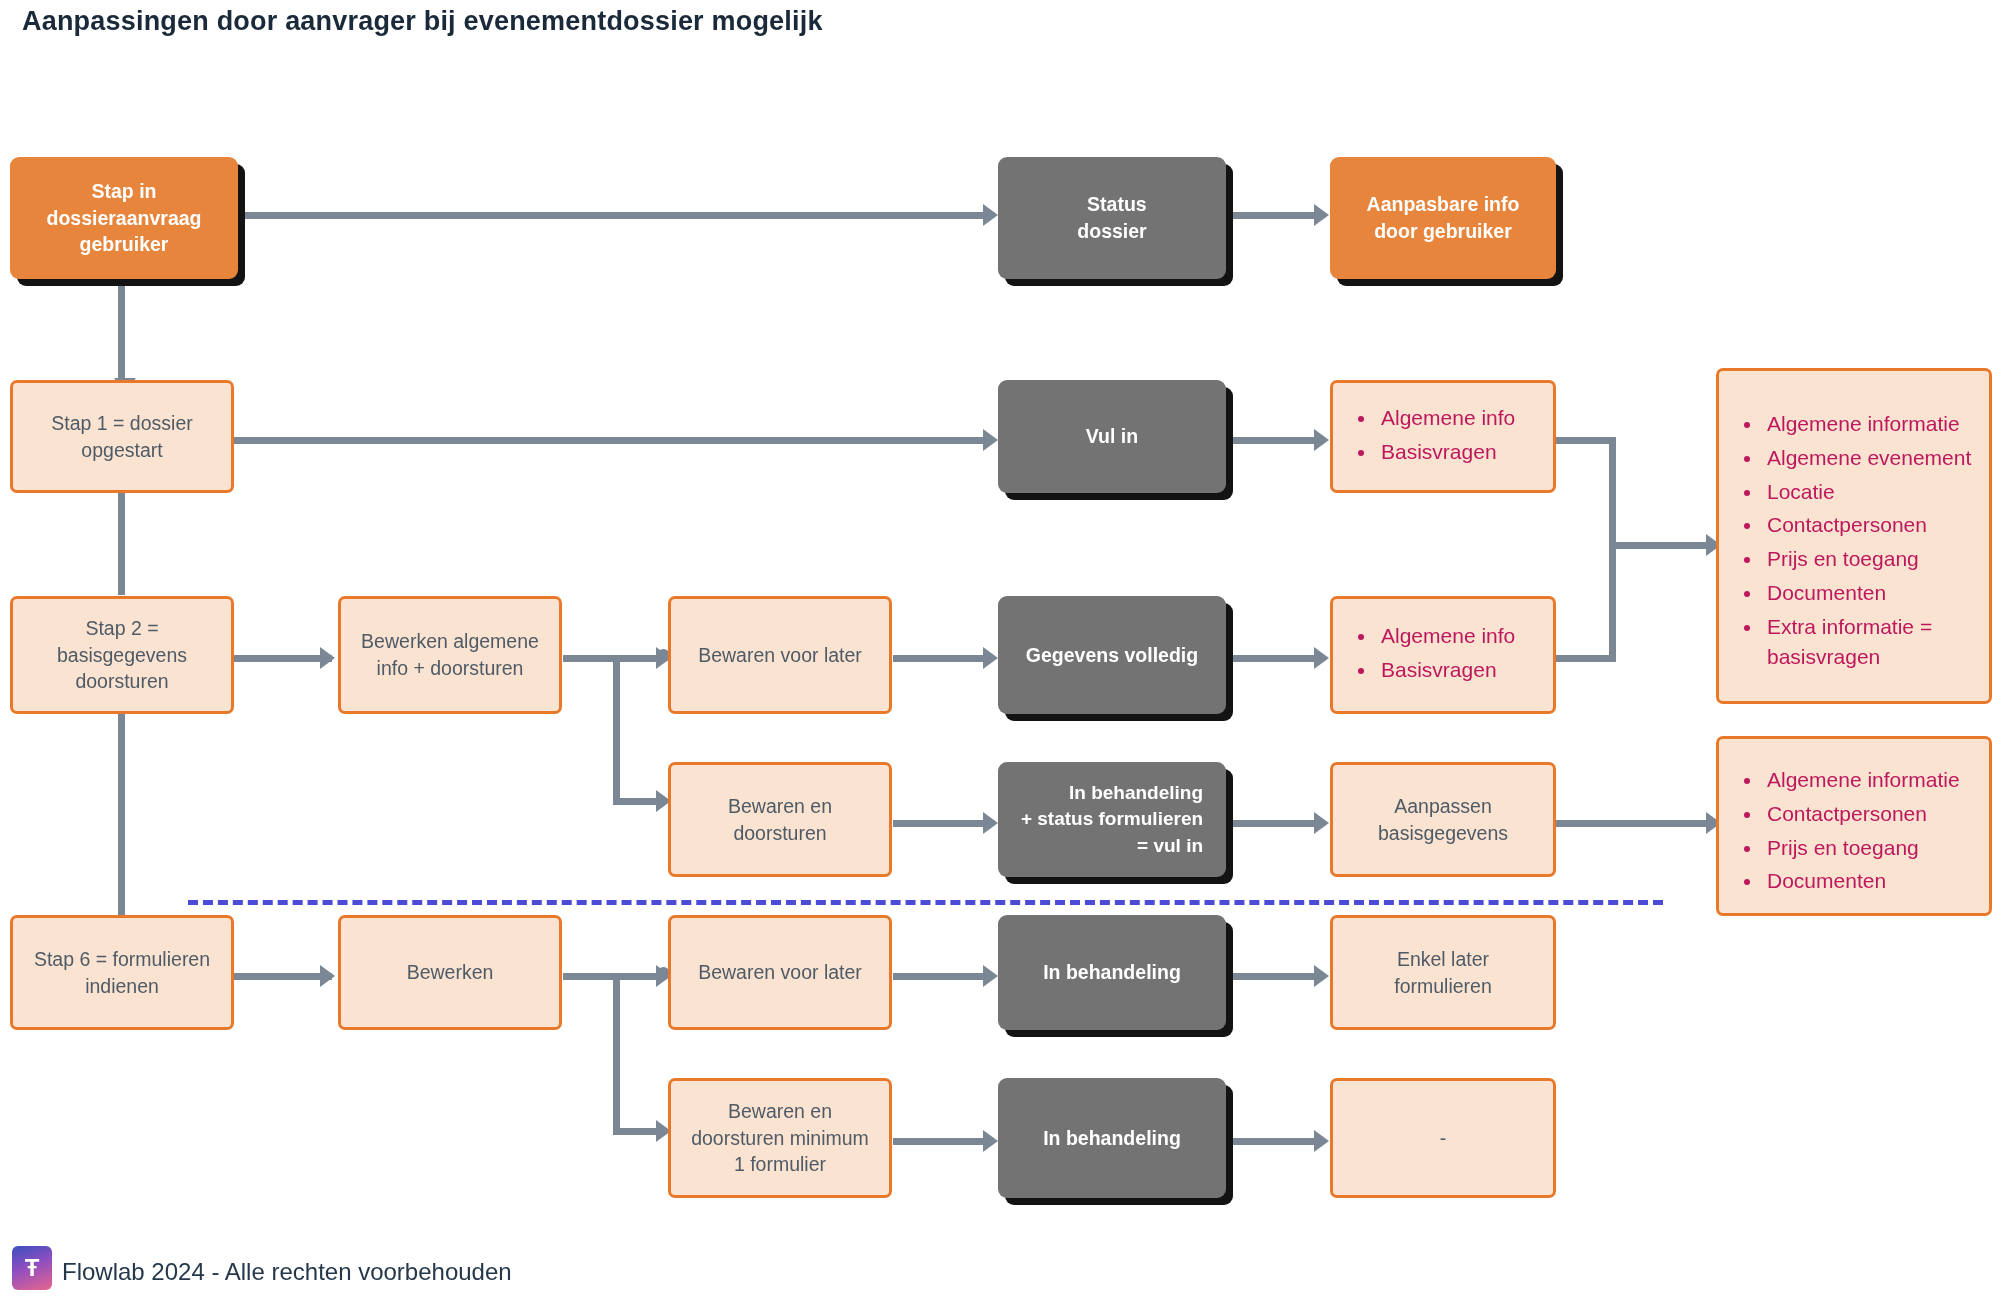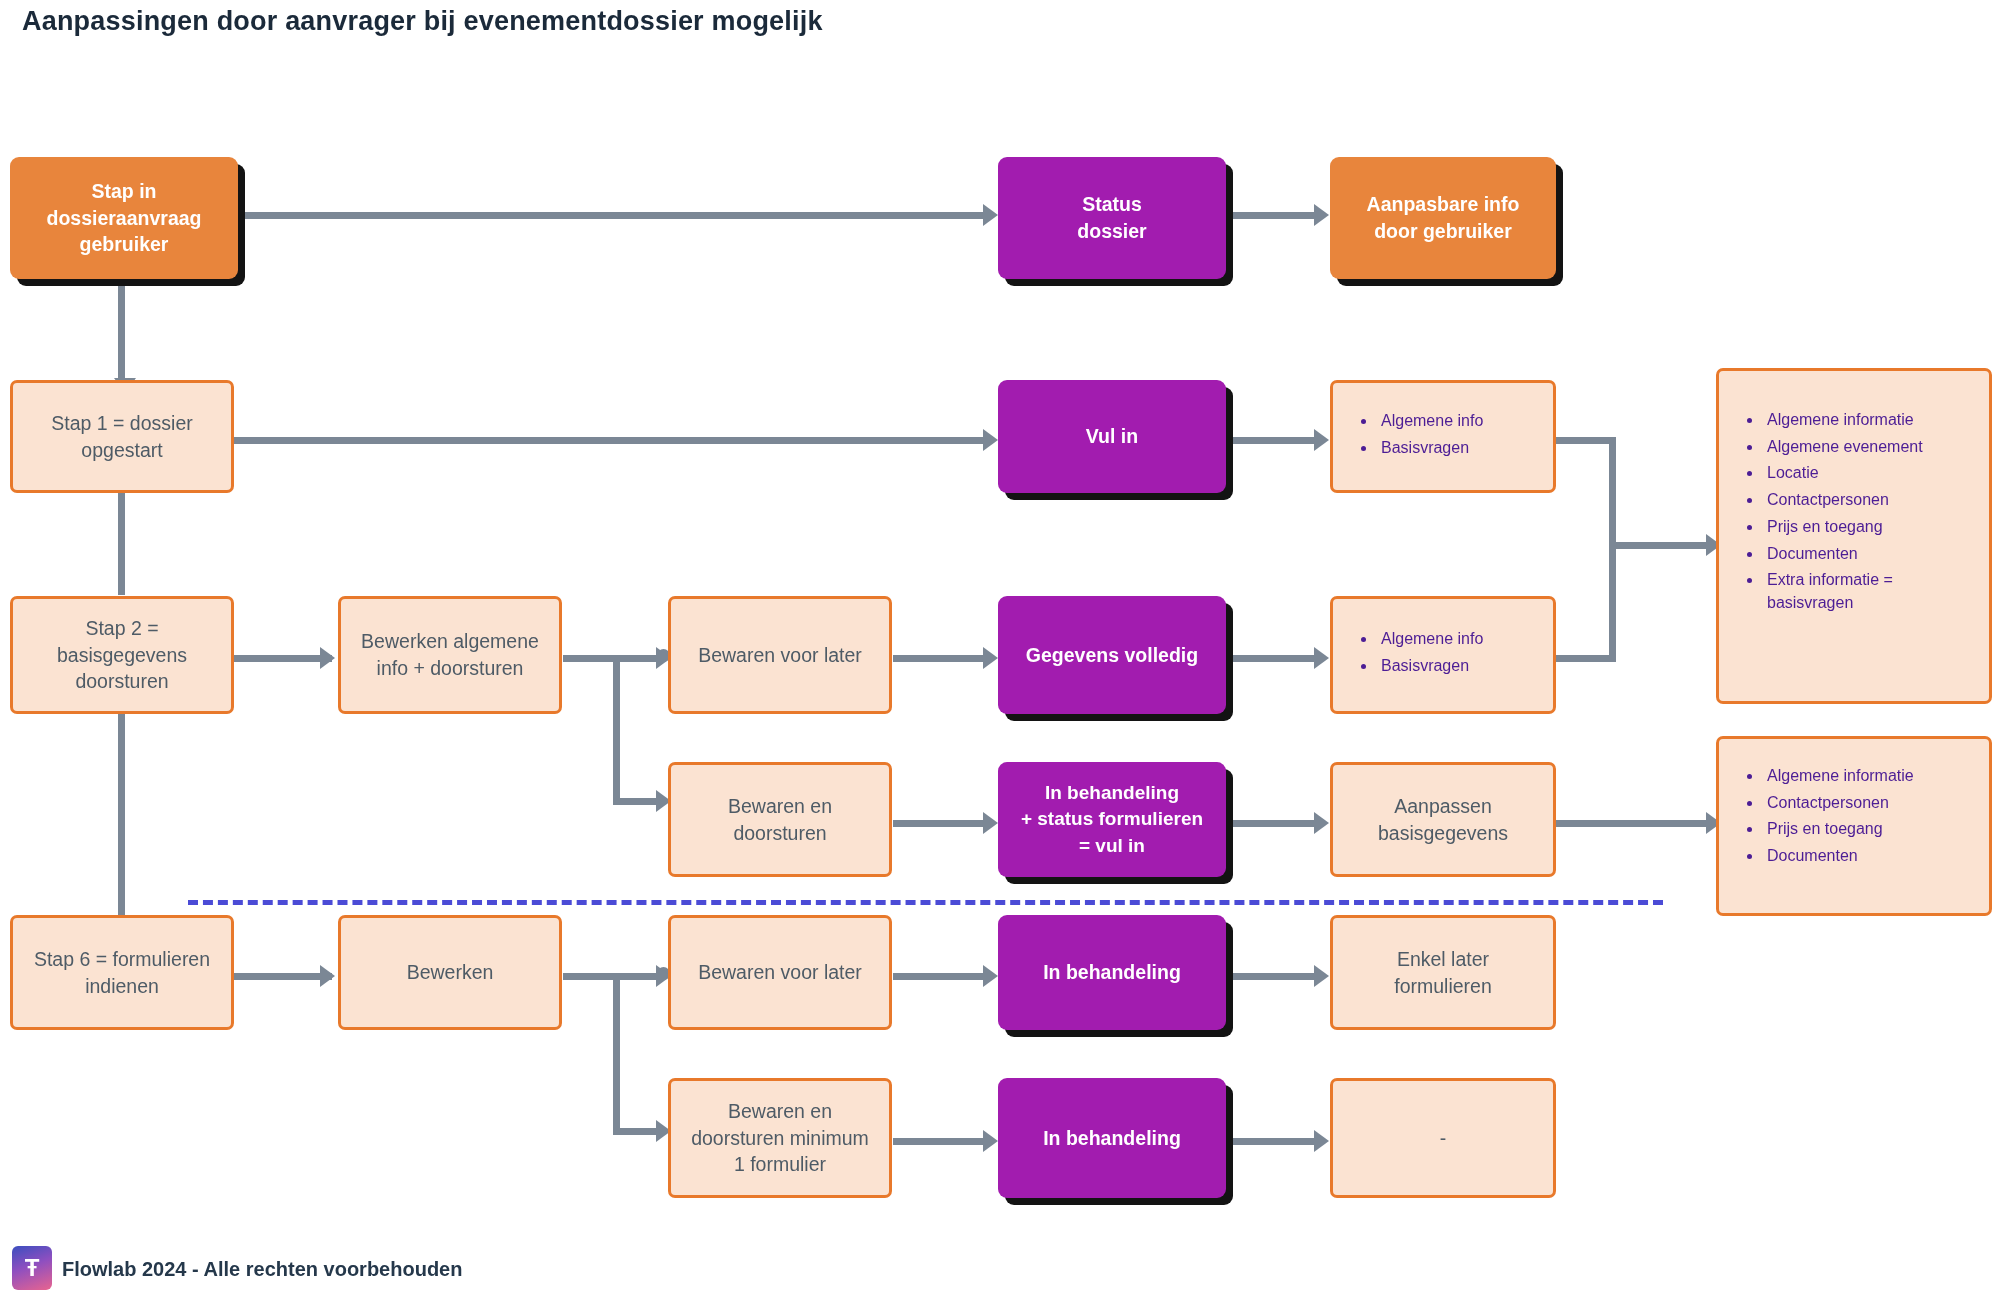--- a/index.html
+++ b/index.html
@@ -43,44 +43,45 @@
   .orange{
     background:#e8853c;
     border:none;
     color:#ffffff;
     font-weight:bold;
     box-shadow:7px 7px 0 0 #131313;
     border-radius:9px;
   }
   
   .crimson{
-    background:#a21caf;
+    background:#737373;
     border:none;
     color:#ffffff;
     font-weight:bold;
     box-shadow:7px 7px 0 0 #131313;
     border-radius:9px;
+    text-align:right;
   }
 
   
   .node.bullets{
     display:block;
     text-align:left;
     padding:14px 14px 14px 18px;
   }
   .node.bullets ul{
     margin:0;padding:0 0 0 26px;
     list-style:disc;
   }
   .node.bullets li{
     margin:0 0 4px 0;
     padding-left:4px;
-    font-size:16px;
+    font-size:21px;
     line-height:1.42;
-    color:#4c1d95;
+    color:#be185d;
   }
   .node.bullets.vcenter{
     display:flex;align-items:center;justify-content:flex-start;
   }
 
   
   .hline{position:absolute;height:7px;background:#7b8795;}
   .vline{position:absolute;width:7px;background:#7b8795;}
   .arrow-r{
     position:absolute;width:0;height:0;
@@ -106,21 +107,21 @@
   
   .footer-logo{
     position:absolute;left:12px;top:1246px;
     width:40px;height:44px;border-radius:6px;
     background:linear-gradient(160deg,#3b4fbf 0%,#8e4fc0 45%,#e8648f 100%);
     display:flex;align-items:center;justify-content:center;
     color:#fff;font-size:24px;font-weight:bold;
   }
   .footer-text{
     position:absolute;left:62px;top:1258px;
-    font-size:20px;font-weight:bold;color:#25384b;
+    font-size:24px;font-weight:normal;color:#25384b;
     white-space:nowrap;
   }
 </style>
 </head>
 <body>
 
 <div id="canvas">
 
   <div class="title">Aanpassingen door aanvrager bij evenementdossier mogelijk</div>
 

